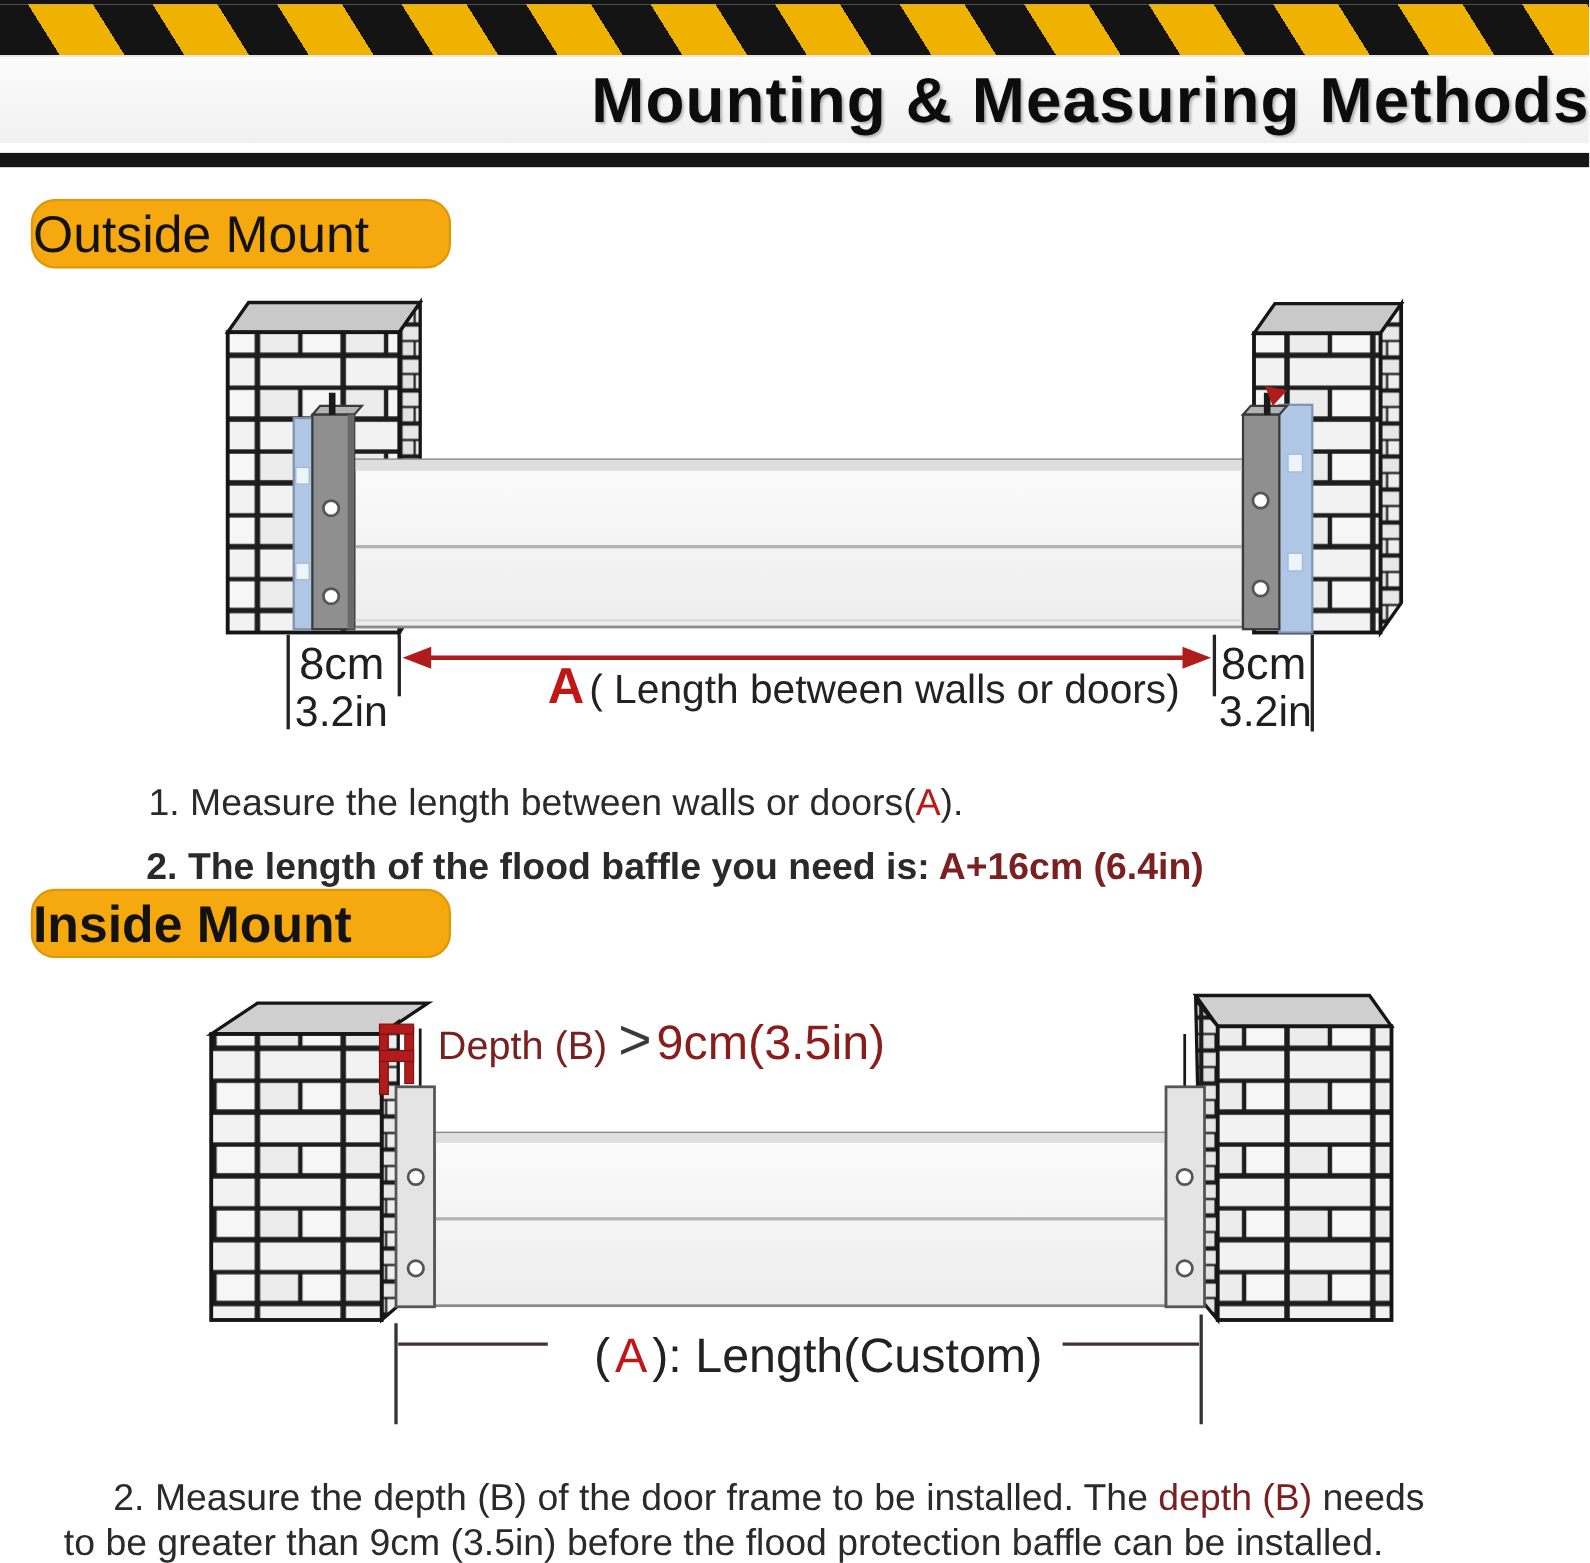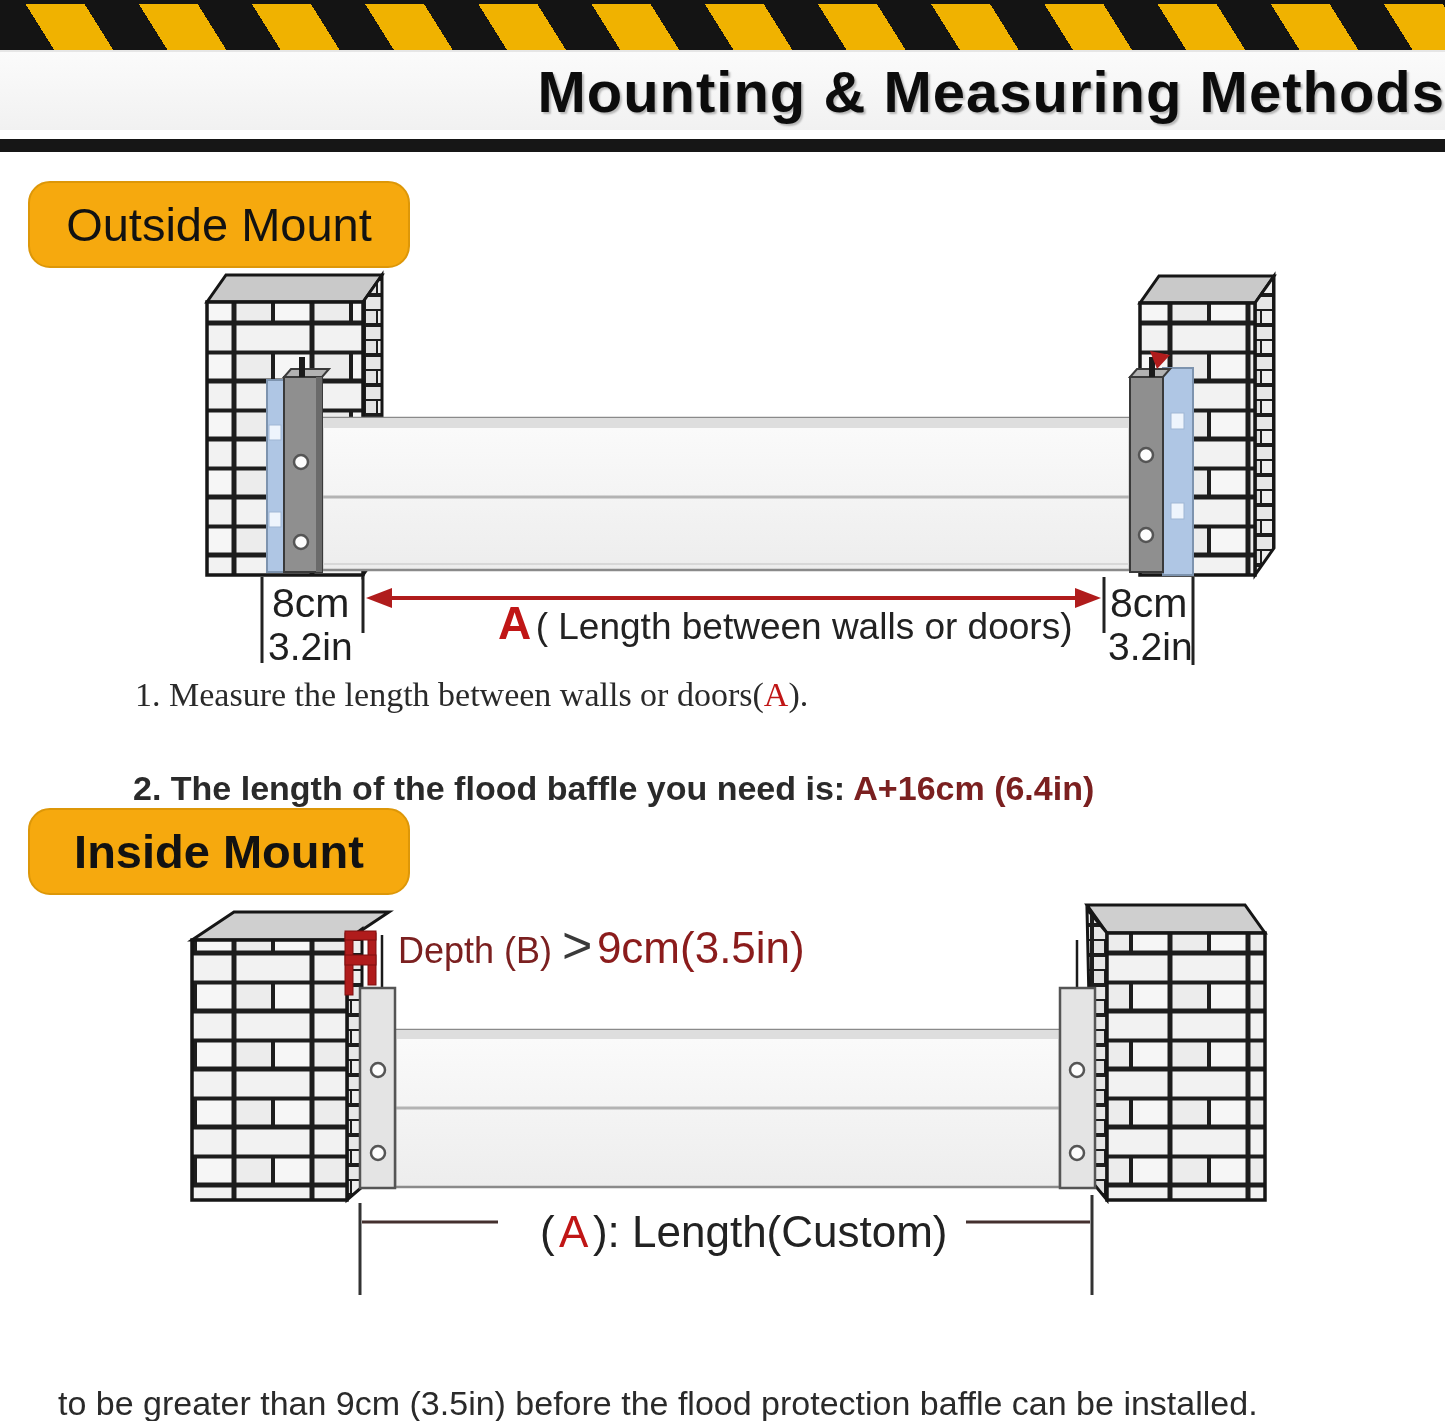--- a/index.html
+++ b/index.html
@@ -22,35 +22,35 @@
     background:linear-gradient(180deg,#fbfbfb,#f1f1f1);
     display:flex;align-items:center;justify-content:flex-end;
   }
   .banner h1{
     margin:0;font-size:58px;font-weight:700;letter-spacing:1px;color:#0c0c0c;
     text-shadow:2px 2px 2px rgba(0,0,0,.25);
   }
   .banner .black-bar{position:absolute;left:0;top:139px;width:100%;height:13px;background:#161616;}
   
   .badge{
-    position:absolute;left:28px;width:382px;height:87px;
+    position:absolute;left:28px;width:382px;height:63px;
     background:var(--badge-yellow,#f6a90e);border:2px solid var(--badge-border,#dd9708);
-    border-radius:22px;display:flex;align-items:center;justify-content:center;
+    border-radius:22px;display:flex;align-items:center;justify-content:flex-start;
     font-size:47px;color:#121212;box-sizing:border-box;
   }
   .badge-outside{top:181px;}
   .badge-inside{top:808px;font-weight:bold;}
   
   .diag{position:absolute;left:0;}
   .diag-outside{top:265px;}
   .diag-inside{top:895px;}
   svg text{font-family:"Liberation Sans", sans-serif;}
   
   .step{position:absolute;margin:0;font-size:34px;line-height:1.25;white-space:nowrap;color:#2a2a2a;}
-  .st-o1{left:135px;top:674px;font-family:Liberation Serif, serif;}
+  .st-o1{left:135px;top:709px;}
   .st-o2{left:133px;top:767px;font-weight:bold;}
   .st-i1{left:100px;top:1287px;}
   .st-i2{left:103px;top:1341px;}
   .st-i3{left:58px;top:1382px;}
   .mrn{color:var(--maroon,#7b2020);}
   .reda{color:var(--letter-red,#9c2020);}
 </style>
 </head>
 <body>
 
@@ -231,15 +231,16 @@
       <line x1="966" y1="327" x2="1090" y2="327" stroke="#44302e"></line>
     </g>
 
     <text x="540" y="352">
       <tspan font-size="44" fill="#222">(</tspan>
       <tspan font-size="44" style="fill:var(--letter-red,#a02020)">A</tspan>
       <tspan font-size="44" fill="#222">): Length(Custom)</tspan>
     </text>
   </svg>
 
+  <p class="step st-i2"><span>2. Measure the depth (B) of the door frame to be installed. The </span><span class="mrn">depth (B)</span><span> needs</span></p>
   <p class="step st-i3"><span>to be greater than 9cm (3.5in) before the flood protection baffle can be installed.</span></p>
 
 </div>
 
 </body></html>

